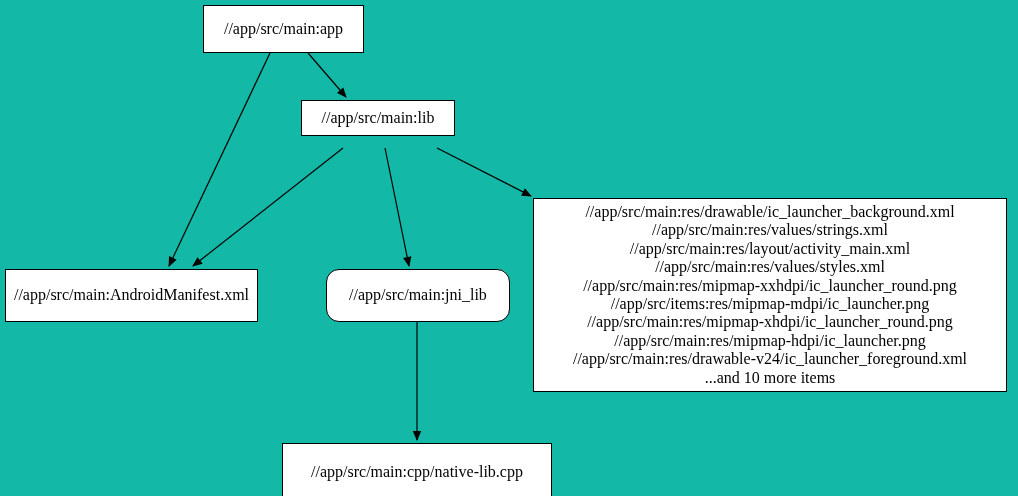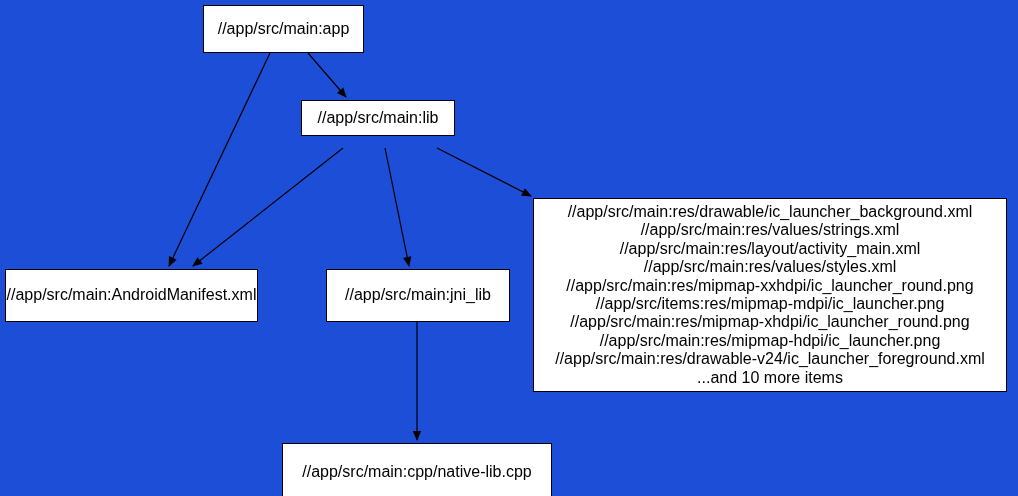--- a/index.html
+++ b/index.html
@@ -4,23 +4,23 @@
 <style>
   html, body {
     margin: 0;
     padding: 0;
     background: #ffffff;
   }
   #canvas {
     position: relative;
     width: 1018px;
     height: 496px;
-    background: #1d4ed8;
+    background: #14b8a6;
     overflow: hidden;
-    font-family: Liberation Sans, sans-serif;
+    font-family: Liberation Serif, serif;
     color: #000000;
   }
   #edge-layer {
     position: absolute;
     left: 0;
     top: 0;
     width: 1018px;
     height: 496px;
   }
   #edge-layer line {
@@ -44,21 +44,21 @@
     flex-direction: column;
   }
   .res-line {
     line-height: 18.4px;
     white-space: nowrap;
   }
   
   #node-app            { left: 203px; top: 5px;   width: 161px; height: 48px; }
   #node-lib            { left: 301px; top: 100px; width: 154px; height: 36px; }
   #node-manifest       { left: 5px;   top: 269px; width: 253px; height: 53px; }
-  #node-jni-lib        { left: 326px; top: 269px; width: 184px; height: 53px; }
+  #node-jni-lib        { left: 326px; top: 269px; width: 184px; height: 53px; border-radius: 13px; }
   #node-resources      { left: 533px; top: 198px; width: 474px; height: 194px; justify-content: center; }
   #node-native-lib-cpp { left: 282px; top: 443px; width: 270px; height: 58px; }
 </style>
 </head>
 <body>
 
 <div id="canvas">
 
   <svg id="edge-layer" viewBox="0 0 1018 496" xmlns="http://www.w3.org/2000/svg">
     <defs>

